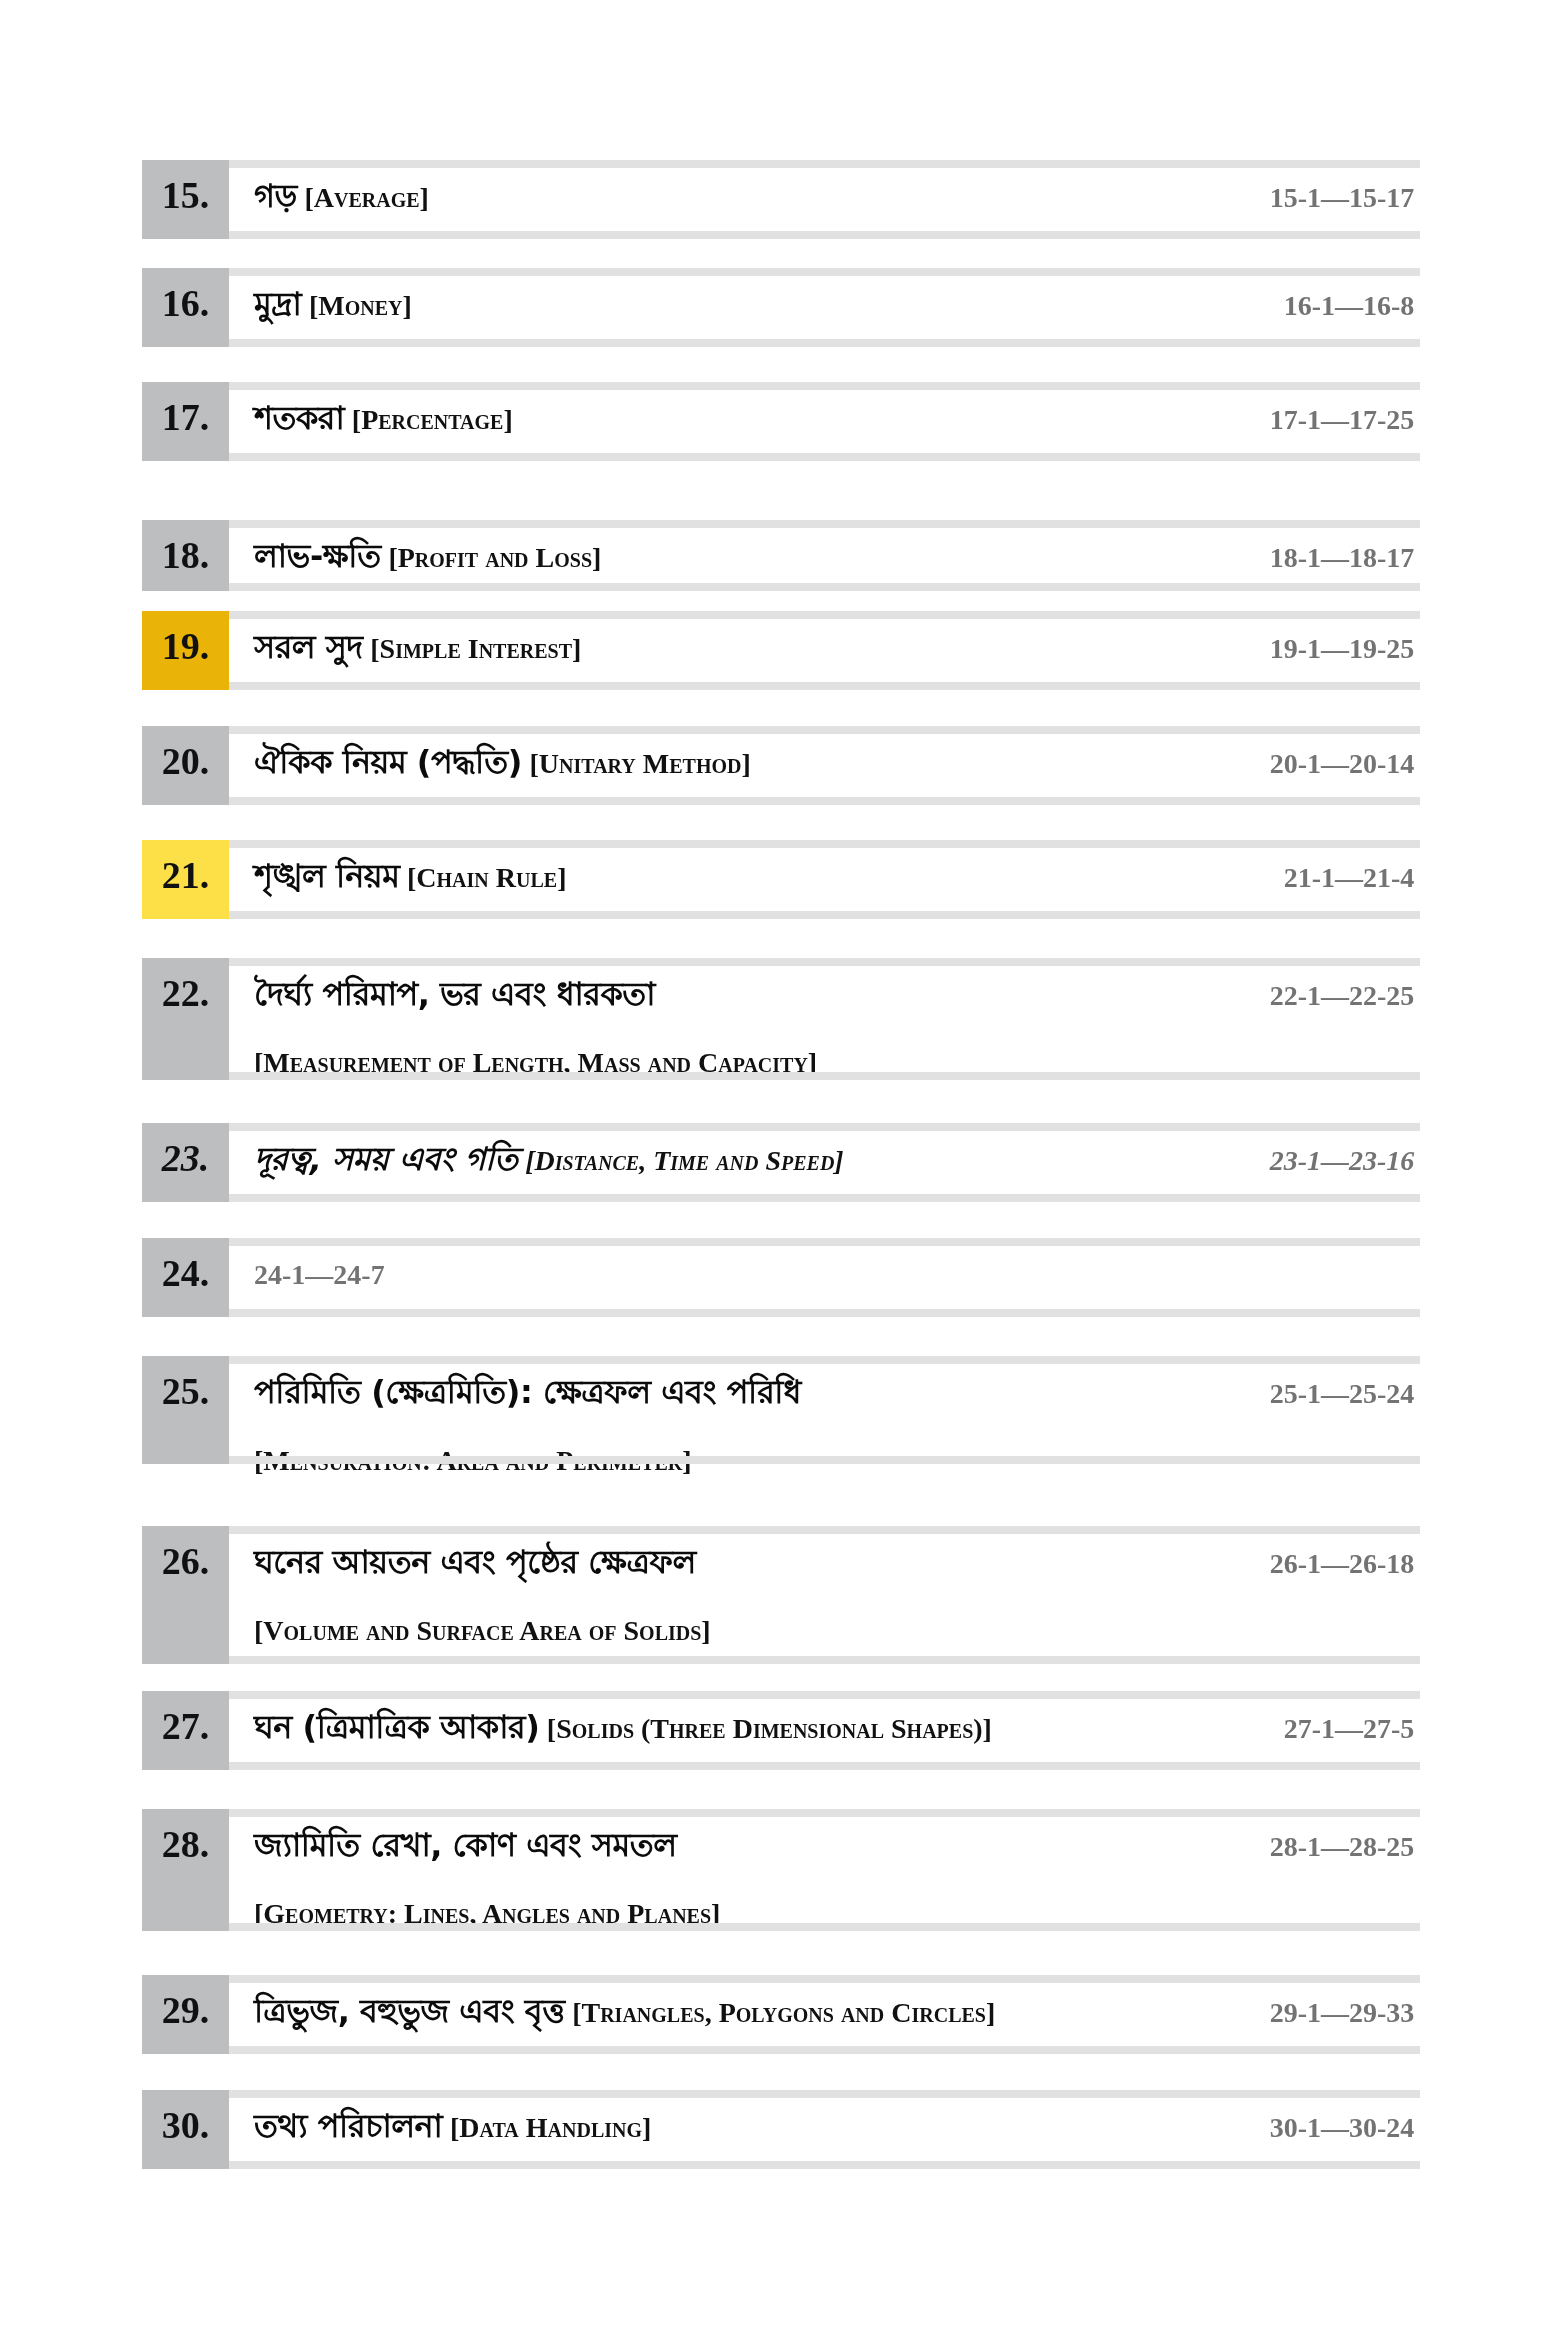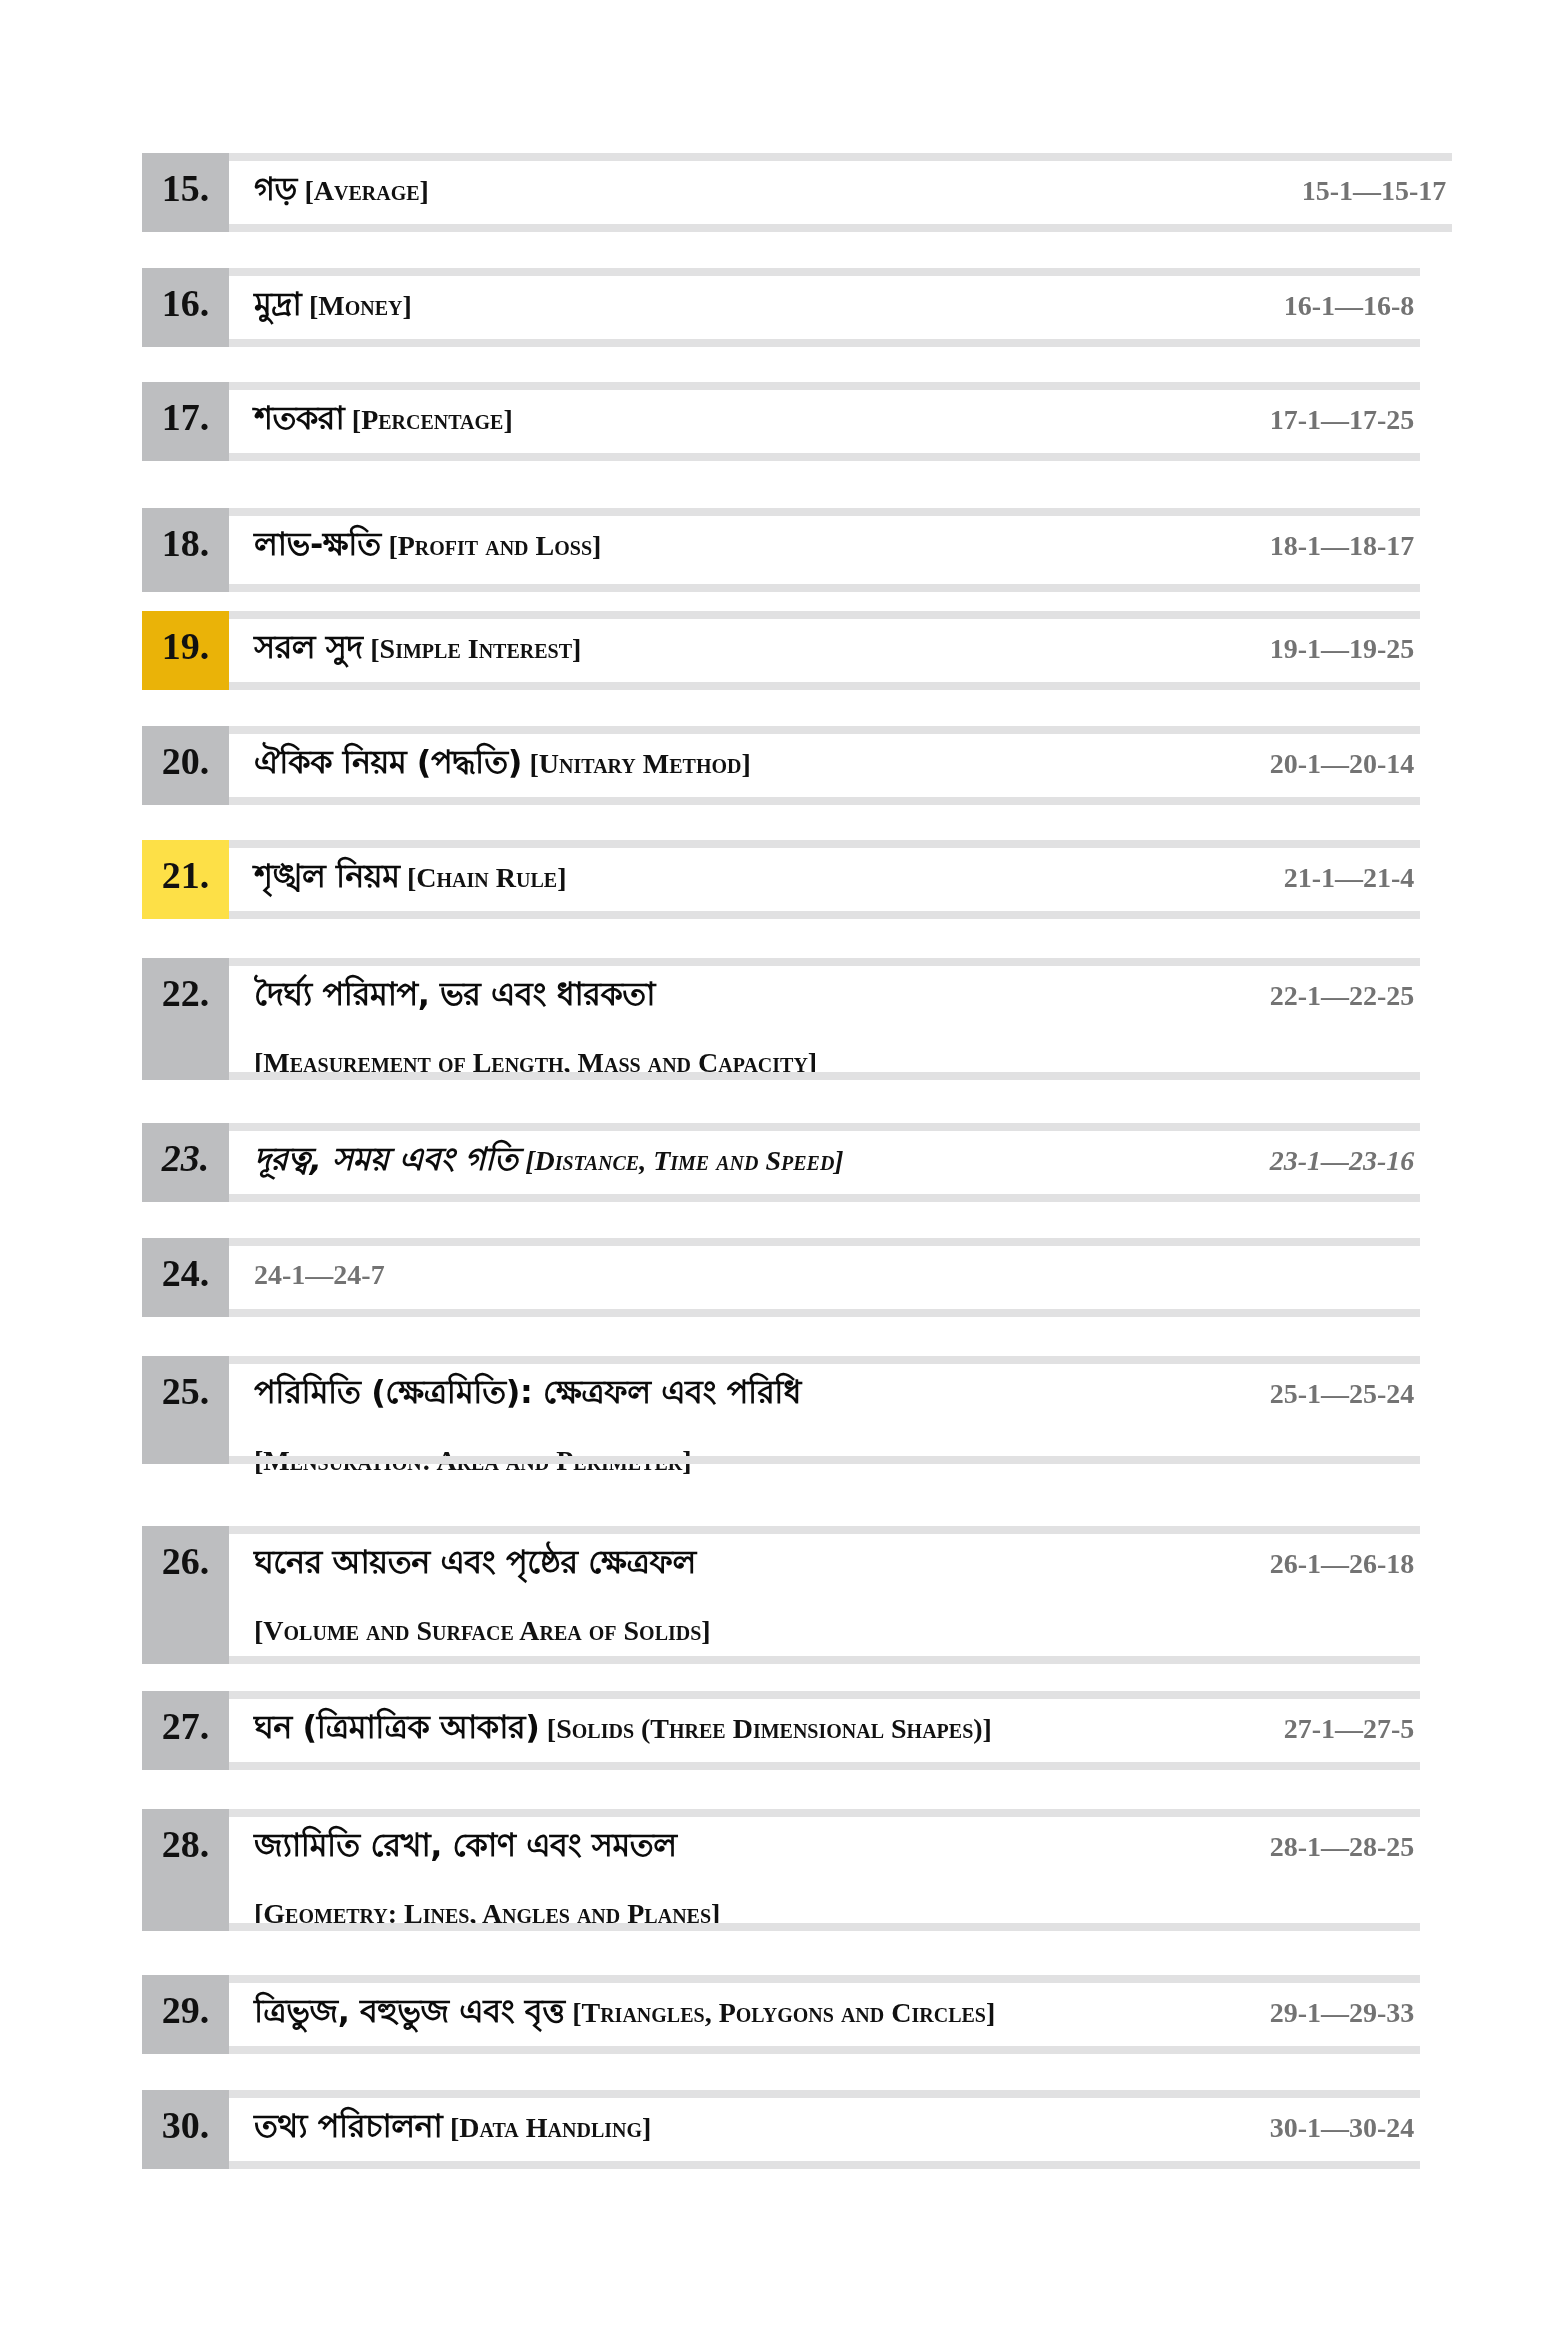--- a/index.html
+++ b/index.html
@@ -101,21 +101,21 @@
       line-height: 47px;
       margin-top: 21px;
       white-space: nowrap;
     }
   </style>
 </head>
 <body>
 
 <div class="toc">
 
-  <div class="row" style="top: 153px; height: 79px; padding-left: 32px;">
+  <div class="row" style="top: 160px; height: 79px;">
     <div class="num-box" style="background: rgb(189, 190, 192);">
       <div class="num">15.</div>
     </div>
     <div class="rule-top" style="background: rgb(225, 225, 226);"></div>
     <div class="content">
       <div class="line1">
         <span class="title-wrap">
           <span class="bn">গড়</span><span class="en">[Average]</span>
         </span>
         <span class="pages">15-1—15-17</span>
@@ -149,21 +149,21 @@
       <div class="line1">
         <span class="title-wrap">
           <span class="bn">শতকরা</span><span class="en">[Percentage]</span>
         </span>
         <span class="pages">17-1—17-25</span>
       </div>
     </div>
     <div class="rule-bottom" style="background: rgb(225, 225, 226);"></div>
   </div>
 
-  <div class="row" style="top: 508px; height: 84px;">
+  <div class="row" style="top: 520px; height: 71px;">
     <div class="num-box" style="background: rgb(189, 190, 192);">
       <div class="num">18.</div>
     </div>
     <div class="rule-top" style="background: rgb(225, 225, 226);"></div>
     <div class="content">
       <div class="line1">
         <span class="title-wrap">
           <span class="bn">লাভ-ক্ষতি</span><span class="en">[Profit and Loss]</span>
         </span>
         <span class="pages">18-1—18-17</span>

